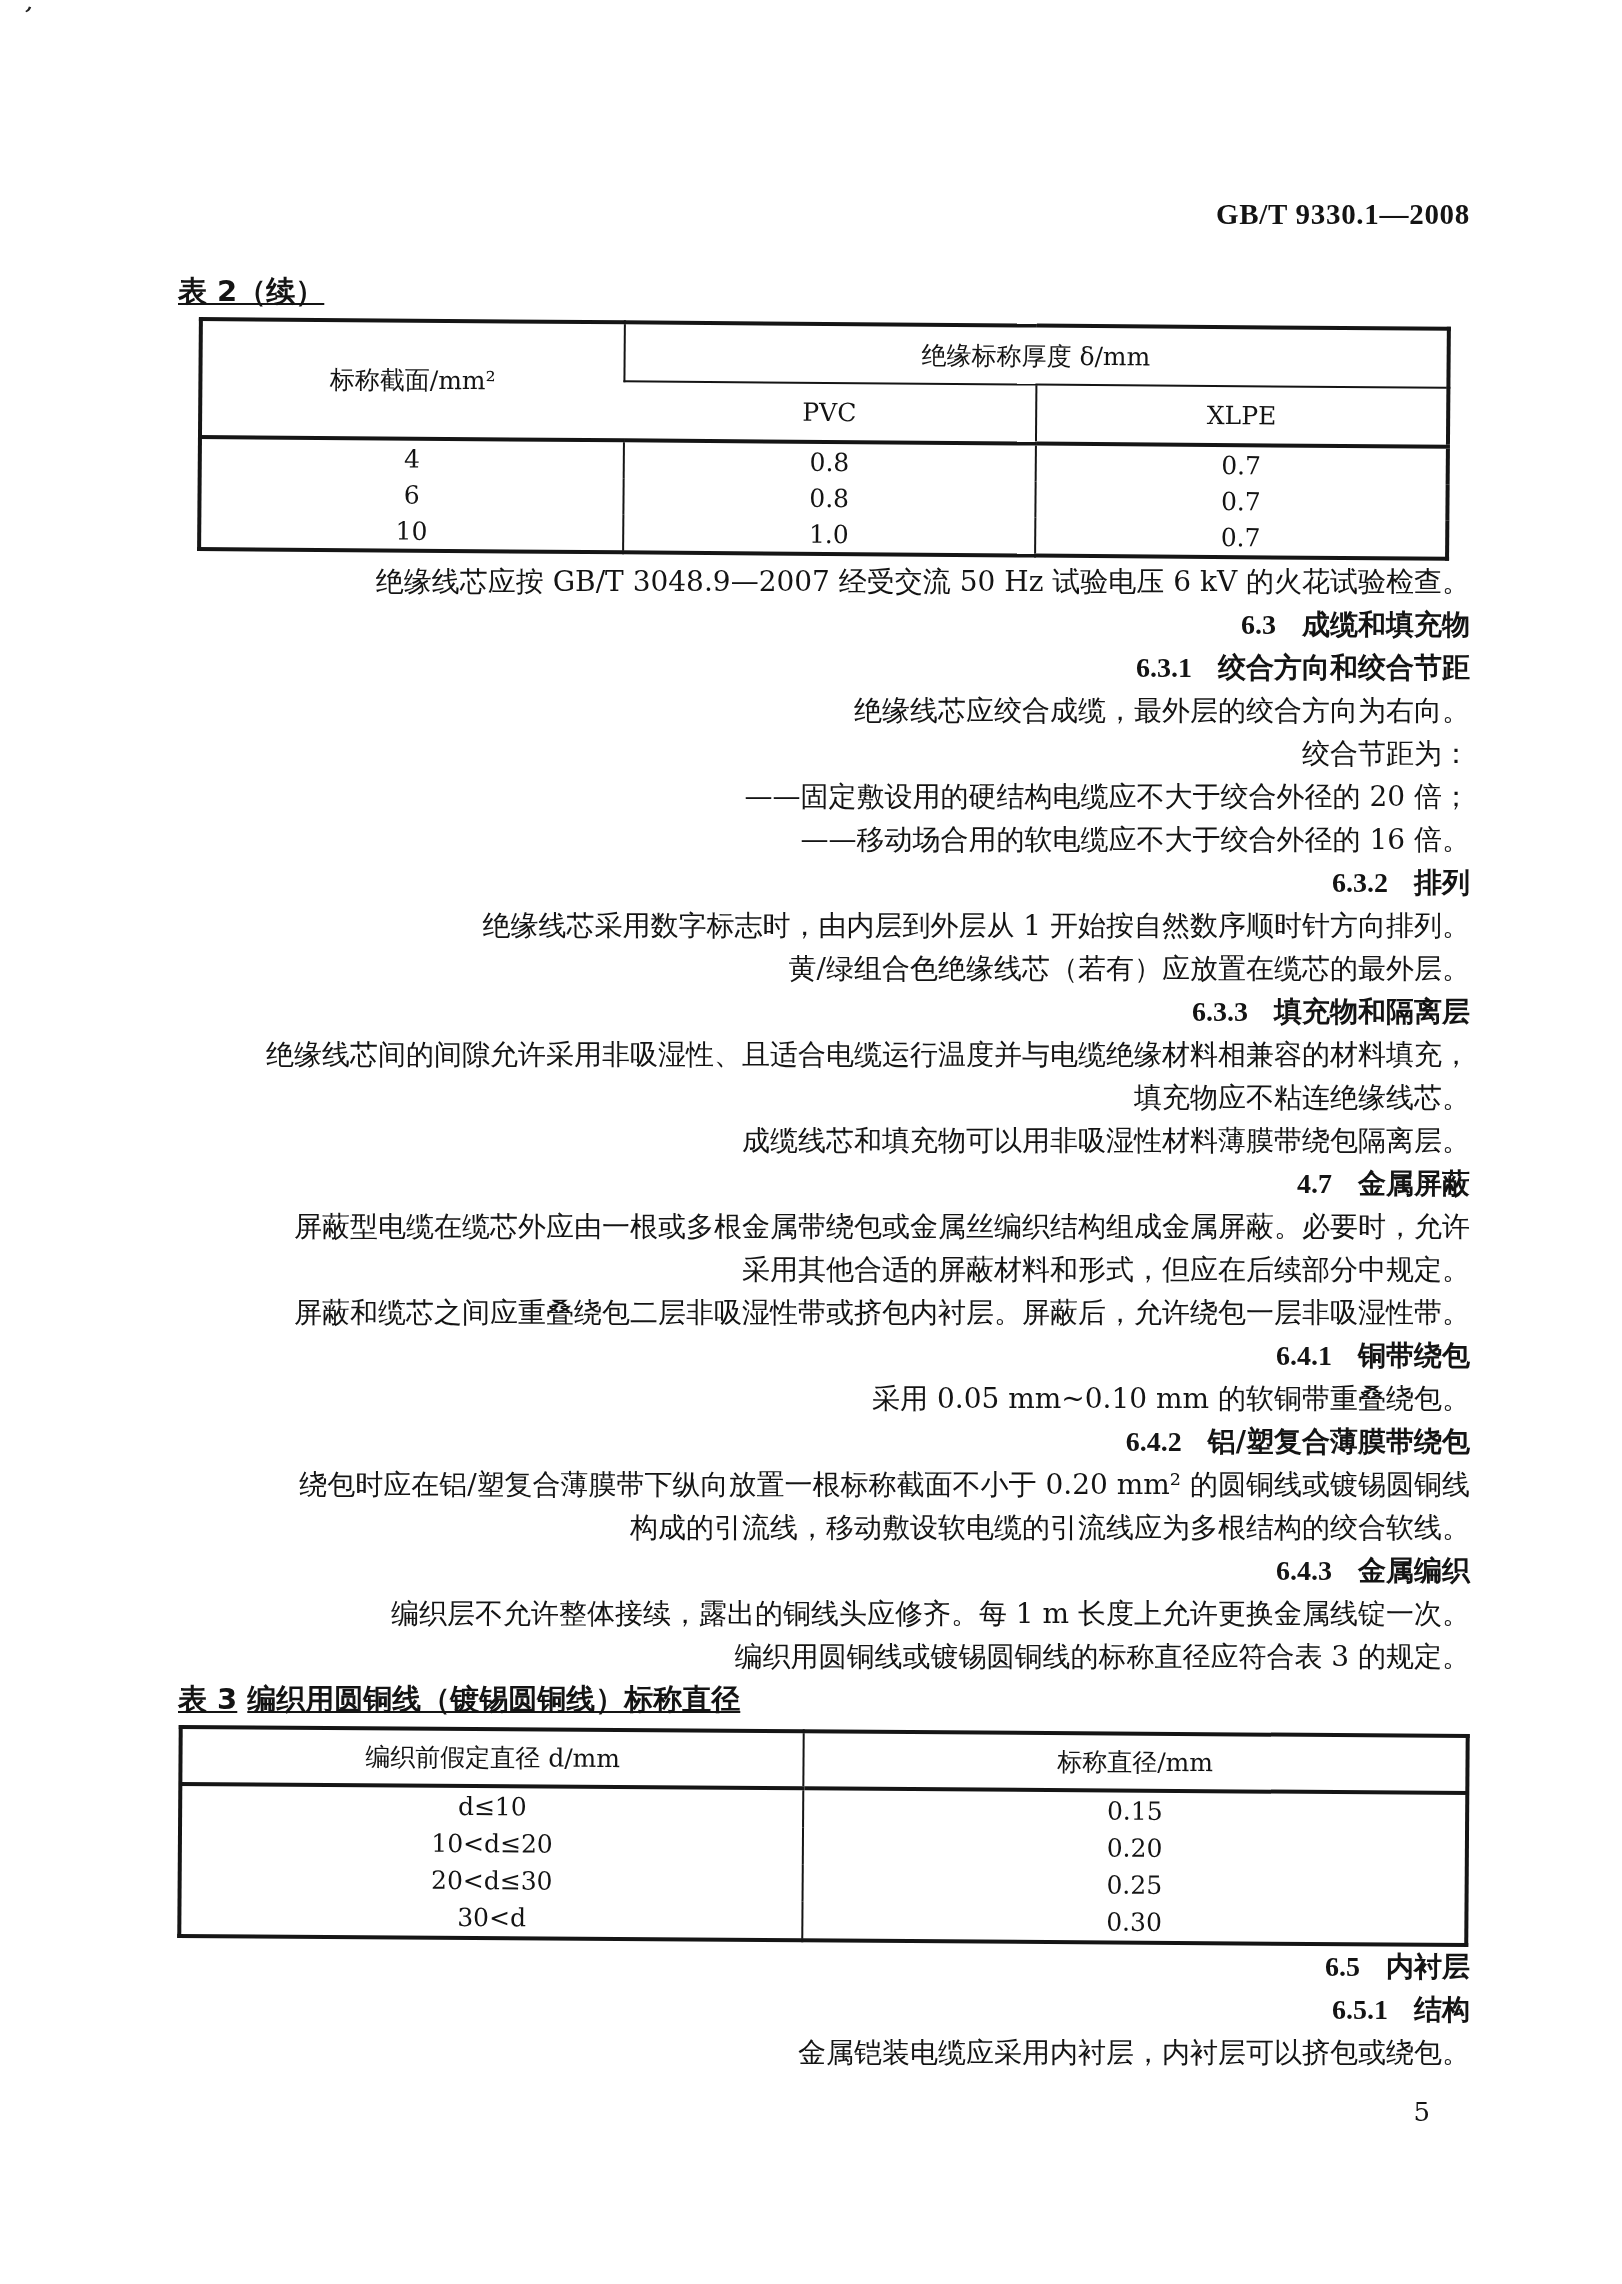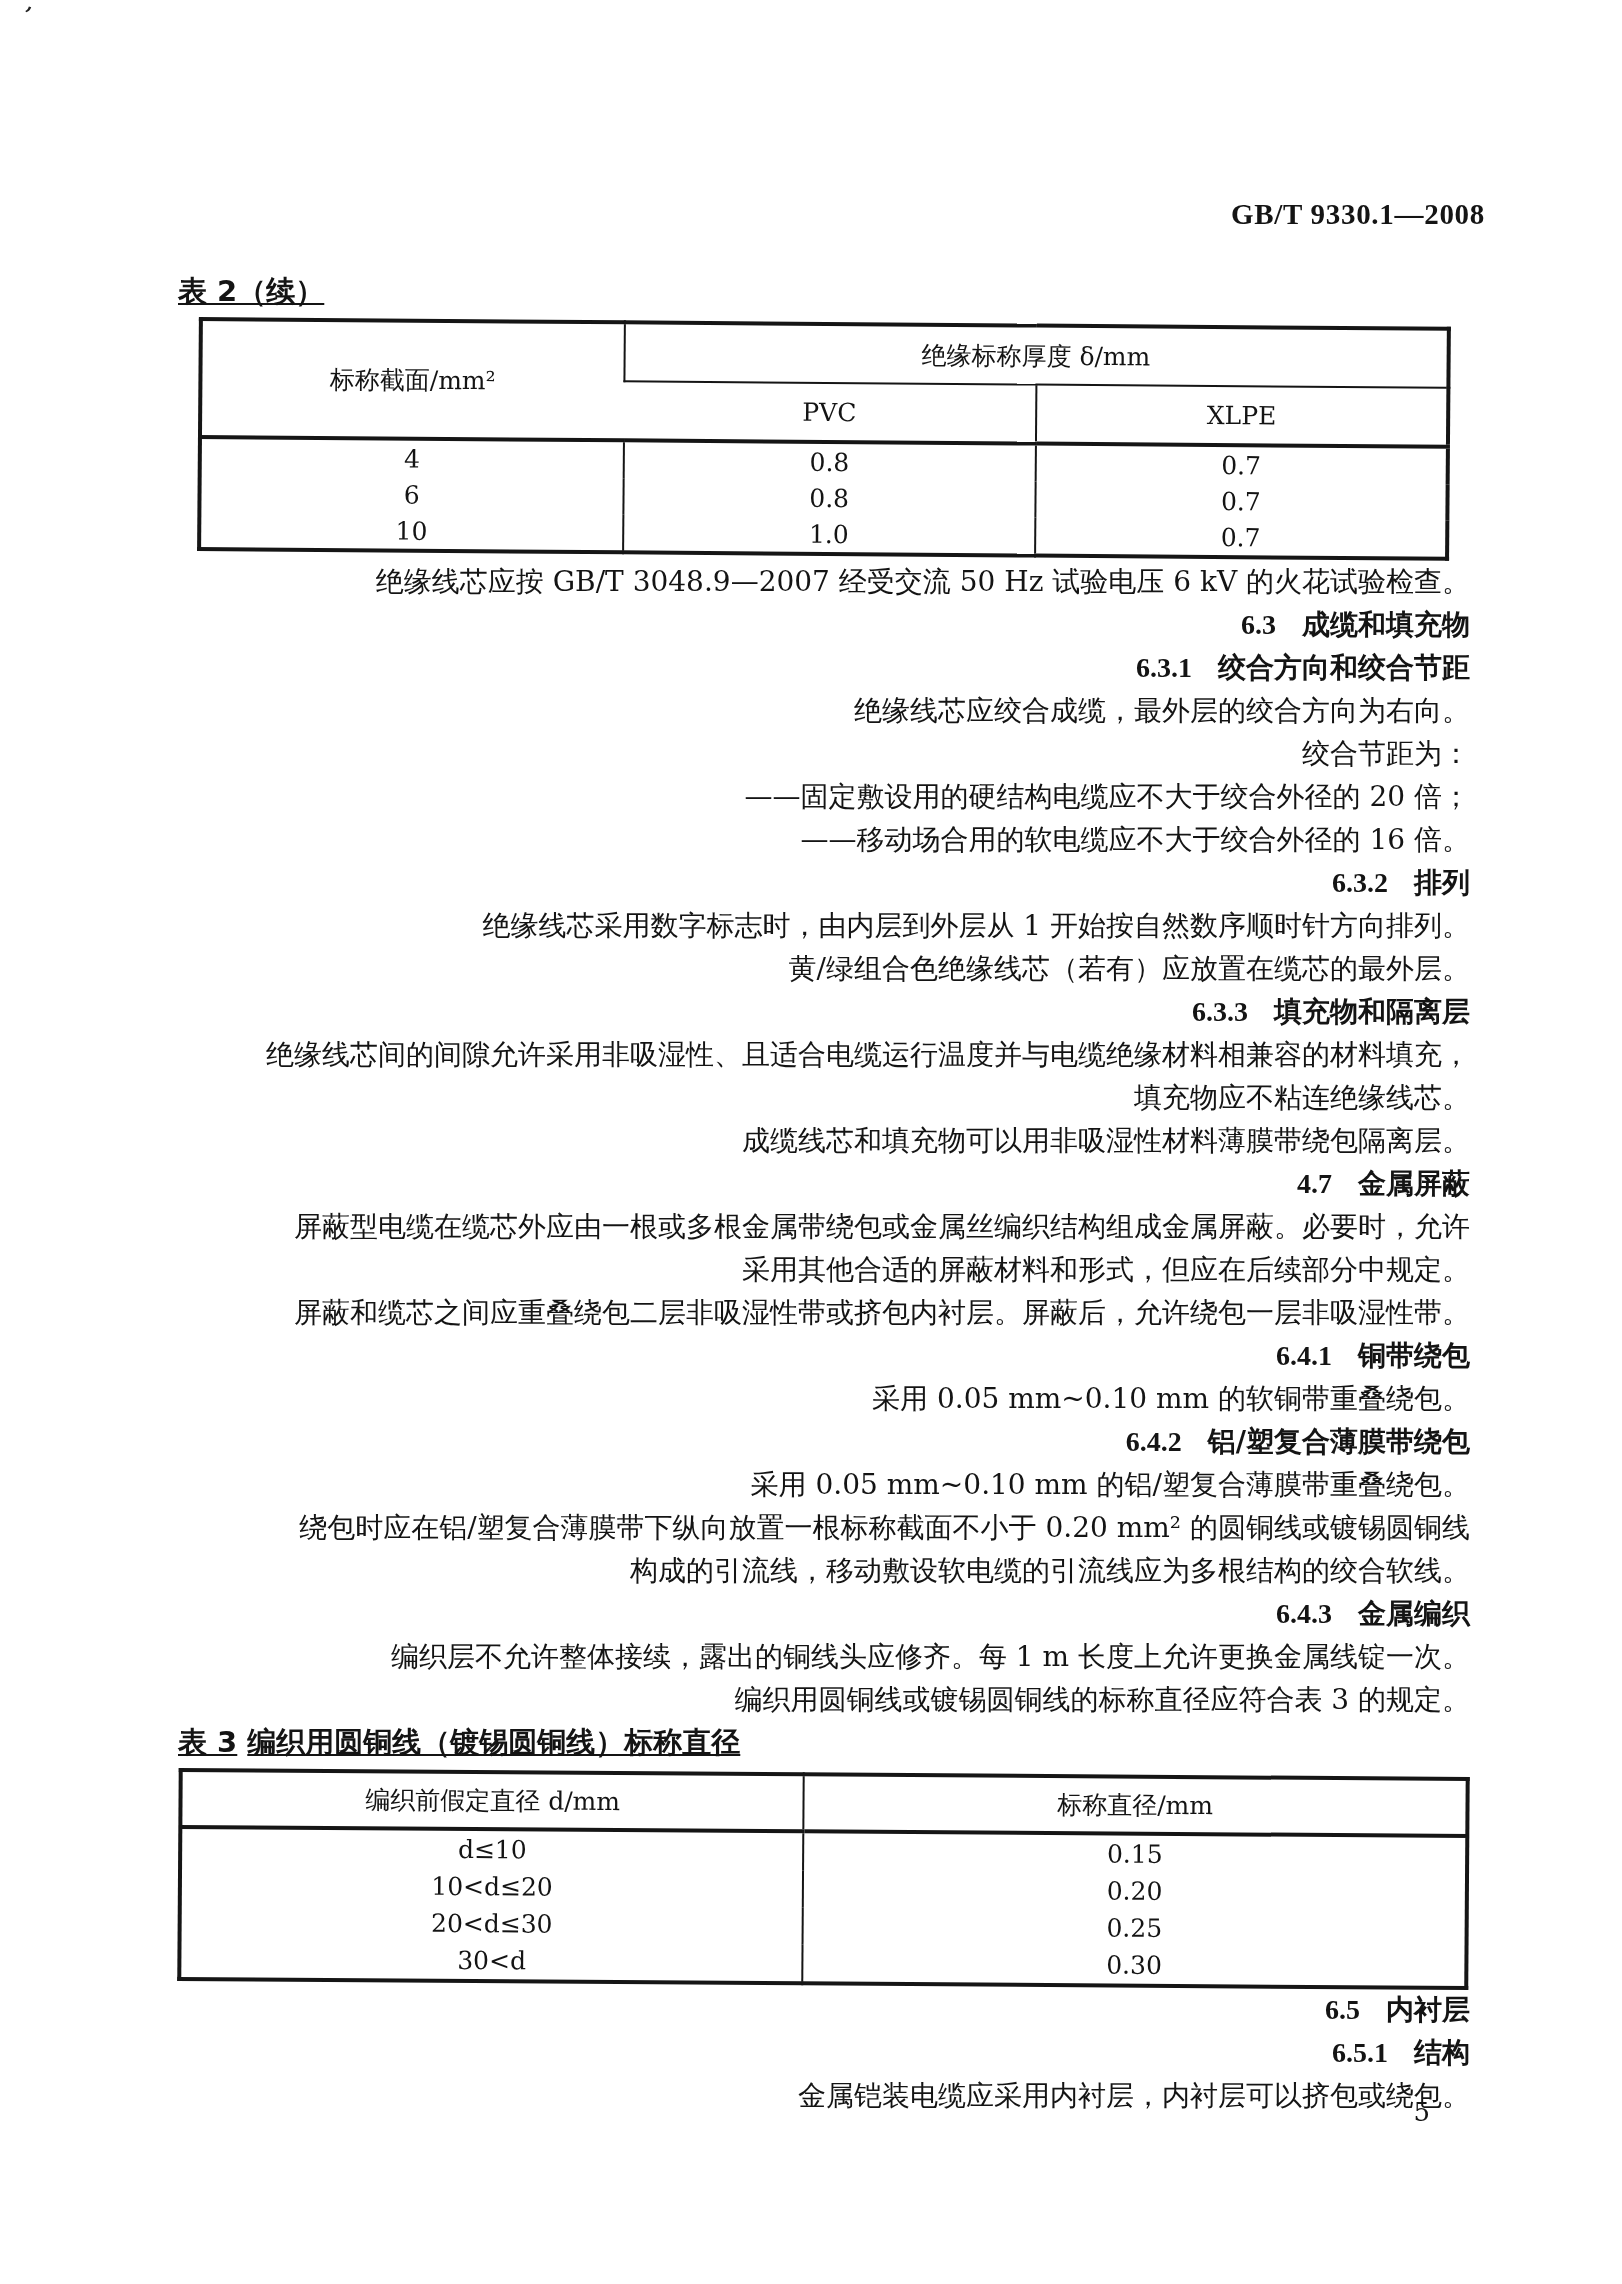--- a/index.html
+++ b/index.html
@@ -6,21 +6,21 @@
   .page{
     position:relative;
     width:1622px;height:2284px;
     background:#ffffff;
     color:#141414;
     font-family:"DejaVu Serif","Liberation Serif",serif;
     overflow:hidden;
   }
   .artifact{position:absolute;left:22.4px;top:1.3px;font-size:26px;color:#222;transform:rotate(18deg);}
   .doc-header{
-    position:absolute;top:198px;right:137px;
+    position:absolute;top:198px;right:152px;
     font-size:29px;font-weight:bold;letter-spacing:0.7px;
     font-family:"Liberation Serif","DejaVu Serif",serif;
   }
   .content{position:absolute;left:178px;top:272px;width:1292px;}
   .tbl-title{
     text-align:left;font-weight:bold;font-size:29px;line-height:38px;
     font-family:"DejaVu Sans","Liberation Sans",sans-serif;
     margin:0 0 6.6px 0;
     text-decoration:underline;
   }
@@ -122,21 +122,20 @@
       <p class="para">绝缘线芯间的间隙允许采用非吸湿性、且适合电缆运行温度并与电缆绝缘材料相兼容的材料填充，</p>
       <p class="cont">填充物应不粘连绝缘线芯。</p>
       <p class="para">成缆线芯和填充物可以用非吸湿性材料薄膜带绕包隔离层。</p>
       <p class="heading"><span class="num">4.7</span><span>金属屏蔽</span></p>
       <p class="para">屏蔽型电缆在缆芯外应由一根或多根金属带绕包或金属丝编织结构组成金属屏蔽。必要时，允许</p>
       <p class="cont">采用其他合适的屏蔽材料和形式，但应在后续部分中规定。</p>
       <p class="para">屏蔽和缆芯之间应重叠绕包二层非吸湿性带或挤包内衬层。屏蔽后，允许绕包一层非吸湿性带。</p>
       <p class="heading"><span class="num">6.4.1</span><span>铜带绕包</span></p>
       <p class="para">采用 0.05 mm~0.10 mm 的软铜带重叠绕包。</p>
       <p class="heading"><span class="num">6.4.2</span><span>铝/塑复合薄膜带绕包</span></p>
-      <p class="para">采用 0.05 mm~0.10 mm 的铝/塑复合薄膜带重叠绕包。</p>
       <p class="para">绕包时应在铝/塑复合薄膜带下纵向放置一根标称截面不小于 0.20 mm² 的圆铜线或镀锡圆铜线</p>
       <p class="cont">构成的引流线，移动敷设软电缆的引流线应为多根结构的绞合软线。</p>
       <p class="heading"><span class="num">6.4.3</span><span>金属编织</span></p>
       <p class="para">编织层不允许整体接续，露出的铜线头应修齐。每 1 m 长度上允许更换金属线锭一次。</p>
       <p class="para">编织用圆铜线或镀锡圆铜线的标称直径应符合表 3 的规定。</p>
     </div>
 
     <p class="tbl-title" style="margin-top:2.6px;"><span class="tlabel">表 3</span><span>编织用圆铜线（镀锡圆铜线）标称直径</span></p>
 
     <table class="t3">

